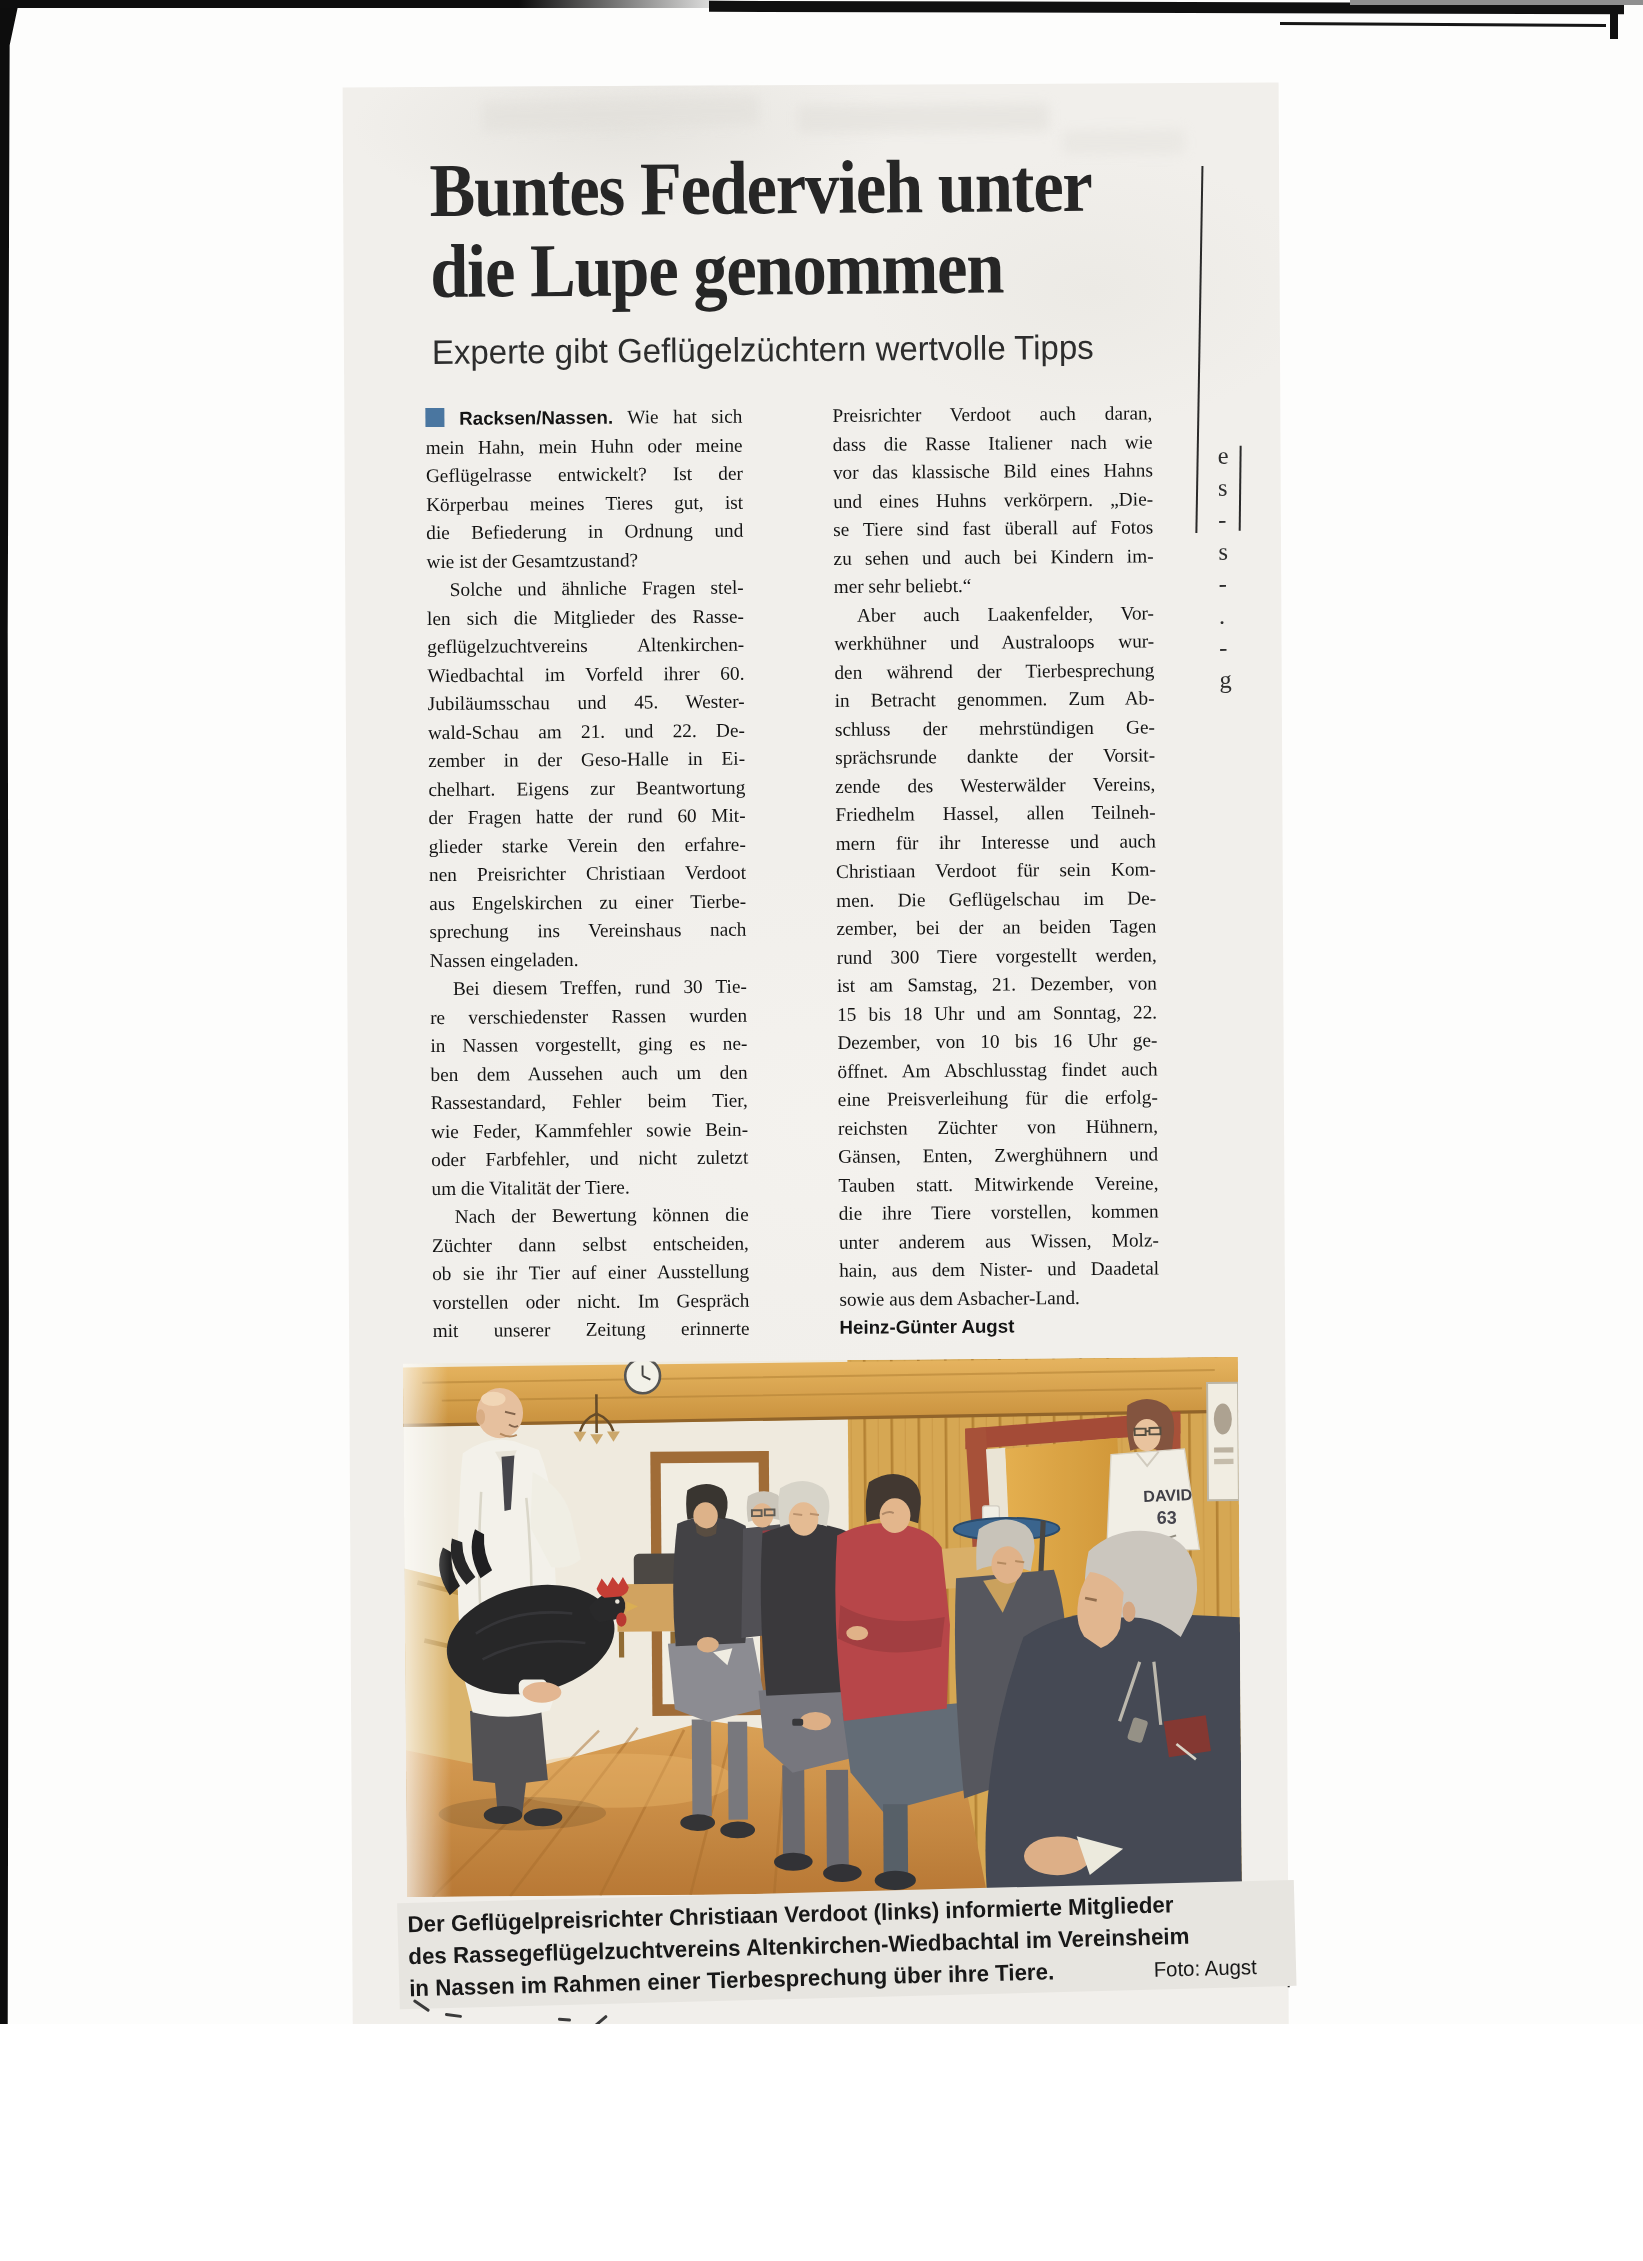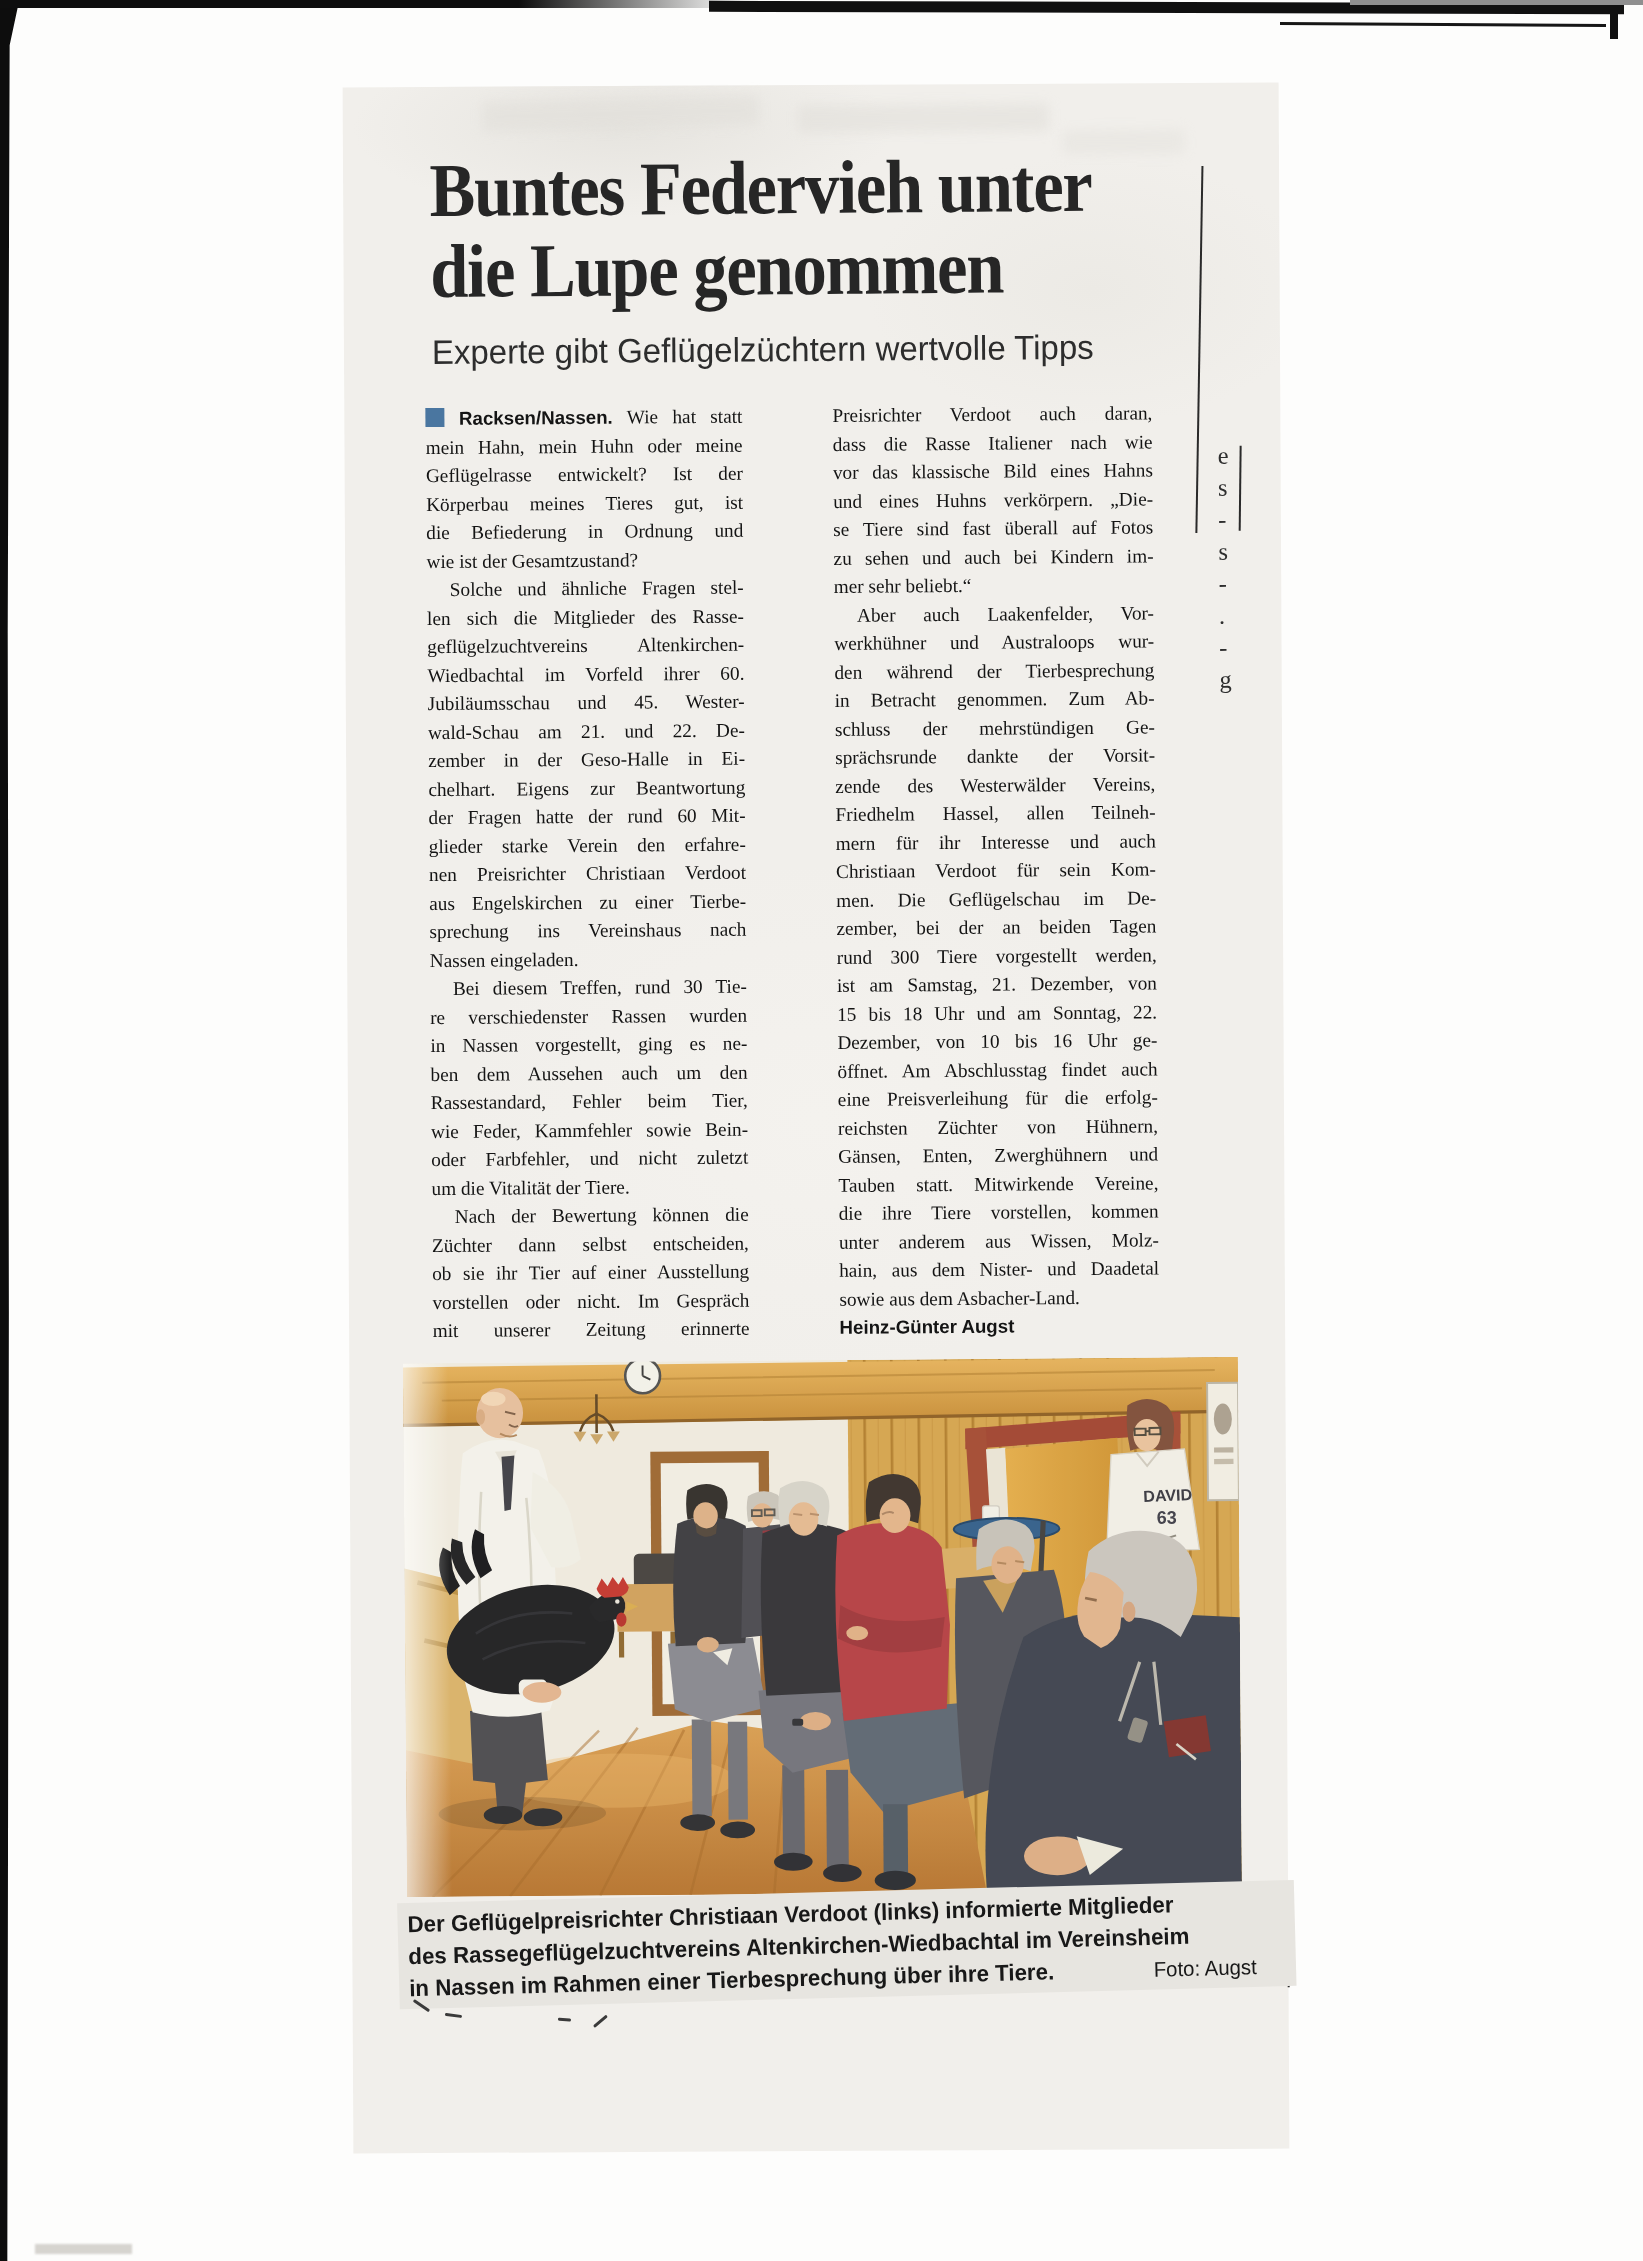--- a/index.html
+++ b/index.html
@@ -1,16 +1,16 @@
 <!DOCTYPE html>
 <html style="font-size:10.3px"><head>
 <meta charset="utf-8">
 <style>
   html,body{margin:0;padding:0;background:#ffffff;}
-  .page{position:relative;width:1644px;height:2261px;background:#fdfdfc;overflow:hidden;
+  .page{position:relative;width:1644px;height:2024px;background:#fdfdfc;overflow:hidden;
         font-family:"Liberation Serif", serif;color:#1f1f1f;}
   .abs{position:absolute;}
 
   
   .edge-wedge-left{left:0;top:0;width:19.3px;height:2261px;background:#0d0d0d;
     clip-path:polygon(0 0,100% 0,50% 2%,40% 28%,46% 58%,38% 100%,0 100%);}
   .top-bar-a{left:0;top:0;width:741px;height:7.7px;
     background:linear-gradient(to right,#0e0e0e 70%,rgba(14,14,14,0));}
   .top-bar-b{left:709px;top:1.9px;width:915px;height:11px;background:#101010;transform:rotate(.15deg);}
   .top-gray-strip{left:1350px;top:0;width:293px;height:5.2px;background:#8f8f8f;}
@@ -95,21 +95,21 @@
     <div class="abs headline">
       <div>Buntes Federvieh unter</div>
       <div>die Lupe genommen</div>
     </div>
     <div class="abs subtitle">Experte gibt Geflügelzüchtern wertvolle Tipps</div>
 
     <div class="abs col col1">
       <div class="tline">
         <span class="lead-bullet"></span>
         <span class="lead-loc">Racksen/Nassen.</span>
-        <span>Wie hat statt</span>
+        <span>Wie hat sich</span>
       </div>
       <div>
           <div class="tline">mein Hahn, mein Huhn oder meine</div>
           <div class="tline">Geflügelrasse entwickelt? Ist der</div>
           <div class="tline">Körperbau meines Tieres gut, ist</div>
           <div class="tline">die Befiederung in Ordnung und</div>
           <div class="tline end">wie ist der Gesamtzustand?</div>
           <div class="tline ind">Solche und ähnliche Fragen stel-</div>
           <div class="tline">len sich die Mitglieder des Rasse-</div>
           <div class="tline">geflügelzuchtvereins Altenkirchen-</div>

